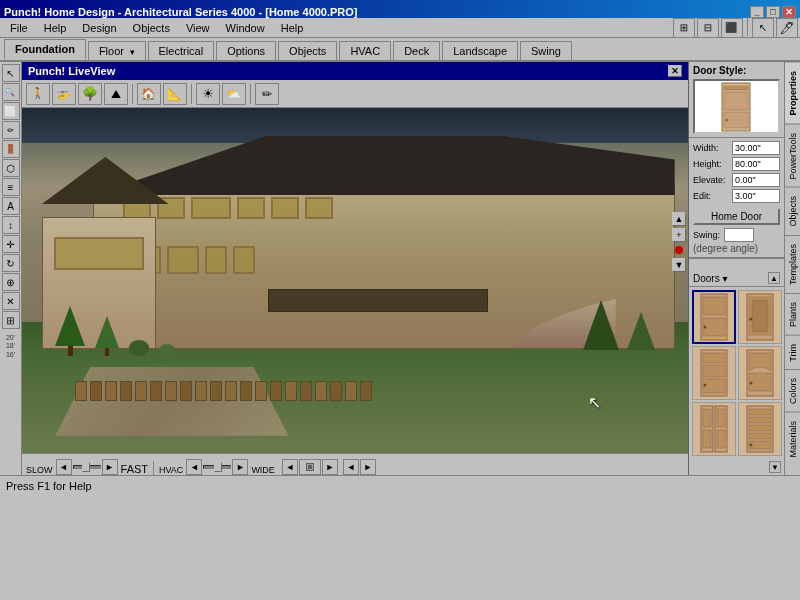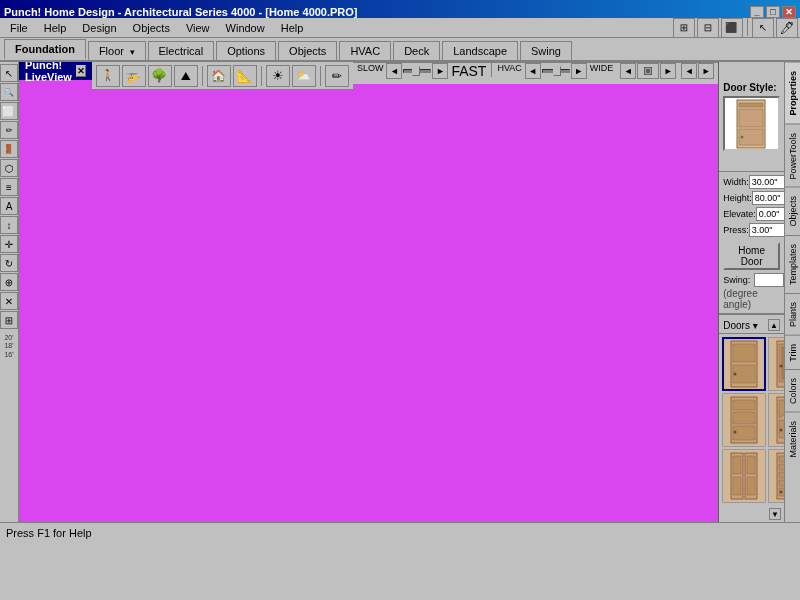--- a/index.html
+++ b/index.html
@@ -194,21 +194,21 @@
     .swing-row {
       display: flex;
       align-items: center;
       font-size: 9px;
       gap: 2px;
     }
 
     
     #doors-section {
       border-top: 1px solid #808080;
-      padding-top: 2px;
+      padding-top: 11px;
     }
     .doors-header {
       display: flex;
       align-items: center;
       justify-content: space-between;
       padding: 2px 4px;
       background: #c0c0c0;
       font-size: 10px;
       border-bottom: 1px solid #808080;
     }
@@ -443,21 +443,21 @@
     <div class="left-tool" title="Delete">✕</div>
     <div class="left-tool" title="Grid">⊞</div>
 
     <div style="font-size:7px; color:#333; text-align:center; margin-top:4px; line-height:1.2;">
       <div>20'</div>
         <div>18'</div>
         <div>16'</div>
     </div>
   </div>
 
-  <div id="liveview-panel" style="flex:1; display:flex; flex-direction:row; background:#d946ef;">
+  <div id="liveview-panel" style="flex:1; display:flex; flex-direction:column; background:#be185d;">
 
     <div id="liveview-header" style="background:#000080; color:white; height:18px; display:flex; align-items:center; justify-content:space-between; padding:0 6px; font-size:11px; font-weight:bold;">
       <span>Punch! LiveView</span>
       <div class="liveview-close">✕</div>
     </div>
 
     <div id="liveview-toolbar" style="background:#c0c0c0; height:28px; display:flex; align-items:center; padding:2px 4px; gap:2px; border-bottom:1px solid #808080;">
       <div class="lv-btn" title="Walk">🚶</div>
       <div class="lv-btn" title="Fly" style="font-size:13px;">🚁</div>
       <div class="lv-btn" title="Trees" style="font-size:13px;">🌳</div>
@@ -564,31 +564,31 @@
 
         <div style="position:absolute; right:2px; top:30%; display:flex; flex-direction:column; gap:2px;">
           <div style="width:14px;height:14px;background:#c0c0c0;border:1px outset #c0c0c0;display:flex;align-items:center;justify-content:center;font-size:9px;cursor:pointer;">▲</div>
           <div style="width:14px;height:14px;background:#c0c0c0;border:1px outset #c0c0c0;display:flex;align-items:center;justify-content:center;font-size:9px;cursor:pointer;">+</div>
           <div style="width:8px;height:8px;background:#c00;border-radius:50%;margin:2px auto;"></div>
           <div style="width:14px;height:14px;background:#c0c0c0;border:1px outset #c0c0c0;display:flex;align-items:center;justify-content:center;font-size:9px;cursor:pointer;">▼</div>
         </div>
       </div>
     </div>
 
-    <div id="liveview-bottom" style="height:22px; background:#c0c0c0; border-top:1px solid #808080; display:flex; align-items:flex-start; padding:0 4px; gap:3px;">
+    <div id="liveview-bottom" style="height:22px; background:#c0c0c0; border-top:1px solid #808080; display:flex; align-items:flex-end; padding:0 4px; gap:3px;">
       <span class="speed-label" style="font-size:9px;">SLOW</span>
 
       <div style="display:flex; align-items:center; gap:1px;">
         <div class="nav-btn">◄</div>
         <div style="width:28px; height:4px; background:#808080; border:1px inset #808080; position:relative;">
           <div style="width:8px;height:10px;background:#c0c0c0;border:1px outset #c0c0c0;position:absolute;top:-4px;left:8px;"></div>
         </div>
         <div class="nav-btn">►</div>
       </div>
-      <span class="speed-label" style="font-size:14px;">FAST</span>
+      <span class="speed-label" style="font-size:11px;">FAST</span>
       <div style="width:1px;height:14px;background:#808080;margin:0 2px;"></div>
       <span class="speed-label" style="font-size:9px;">HVAC</span>
 
       <div style="display:flex; align-items:center; gap:1px;">
         <div class="nav-btn">◄</div>
         <div style="width:28px; height:4px; background:#808080; border:1px inset #808080; position:relative;">
           <div style="width:8px;height:10px;background:#c0c0c0;border:1px outset #c0c0c0;position:absolute;top:-4px;left:10px;"></div>
         </div>
         <div class="nav-btn">►</div>
       </div>
@@ -607,21 +607,21 @@
         <div class="nav-btn">◄</div>
         <div class="nav-btn">►</div>
       </div>
     </div>
   </div>
 
   <div id="right-full" style="width:112px; background:#c0c0c0; border-left:1px solid #606060; display:flex; overflow:hidden;">
 
     <div id="properties-area" style="flex:1; display:flex; flex-direction:column; overflow:hidden;">
 
-      <div style="padding:20px 4px; font-size:10px; font-weight:bold; border-bottom:1px solid #808080;">
+      <div style="padding:3px 4px; font-size:10px; font-weight:bold; border-bottom:1px solid #808080;">
         <span>Door Style:</span>
         
         <div style="border:2px inset #c0c0c0; background:white; height:55px; margin-top:3px; display:flex; align-items:center; justify-content:center;">
           <svg width="35" height="50" viewBox="0 0 35 50">
             <rect x="3" y="1" width="28" height="48" fill="#d4b896" stroke="#8a6a3a" stroke-width="1"></rect>
             <rect x="5" y="4" width="24" height="4" fill="#b89060" stroke="#8a6a3a" stroke-width="0.5"></rect>
             <rect x="5" y="10" width="24" height="18" fill="#c8a07a" stroke="#8a6a3a" stroke-width="0.5"></rect>
             <rect x="5" y="30" width="24" height="16" fill="#c8a07a" stroke="#8a6a3a" stroke-width="0.5"></rect>
             <circle cx="8" cy="38" r="1.5" fill="#8a6a3a"></circle>
           </svg>
@@ -635,21 +635,21 @@
         </div>
         <div class="prop-row">
           <span class="prop-name">Height:</span>
           <input type="text" class="prop-value" value="80.00&quot;" style="border: 1px solid rgb(128, 128, 128); background: white; padding: 1px 2px; font-size: 9px; width: 48px; height: 14px;">
         </div>
         <div class="prop-row">
           <span class="prop-name">Elevate:</span>
           <input type="text" class="prop-value" value="0.00&quot;" style="border: 1px solid rgb(128, 128, 128); background: white; padding: 1px 2px; font-size: 9px; width: 48px; height: 14px;">
         </div>
         <div class="prop-row">
-          <span class="prop-name">Press:</span>
+          <span class="prop-name">Edit:</span>
           <input type="text" class="prop-value" value="3.00&quot;" style="border: 1px solid rgb(128, 128, 128); background: white; padding: 1px 2px; font-size: 9px; width: 48px; height: 14px;">
         </div>
         <button class="flip-btn" style="background:#c0c0c0; border:2px outset #c0c0c0; padding:1px 4px; font-size:10px; cursor:pointer; width:100%; margin:3px 0;">Home Door</button>
         <div class="swing-row">
           <span>Swing:</span>
           <input type="text" value="" style="border: 1px solid rgb(128, 128, 128); background: white; width: 30px; height: 14px; font-size: 9px; padding: 1px 2px; margin-left: 2px;">
         </div>
         <div style="font-size:10px; color:#444; margin-top:1px;">(degree angle)</div>
       </div>
 

